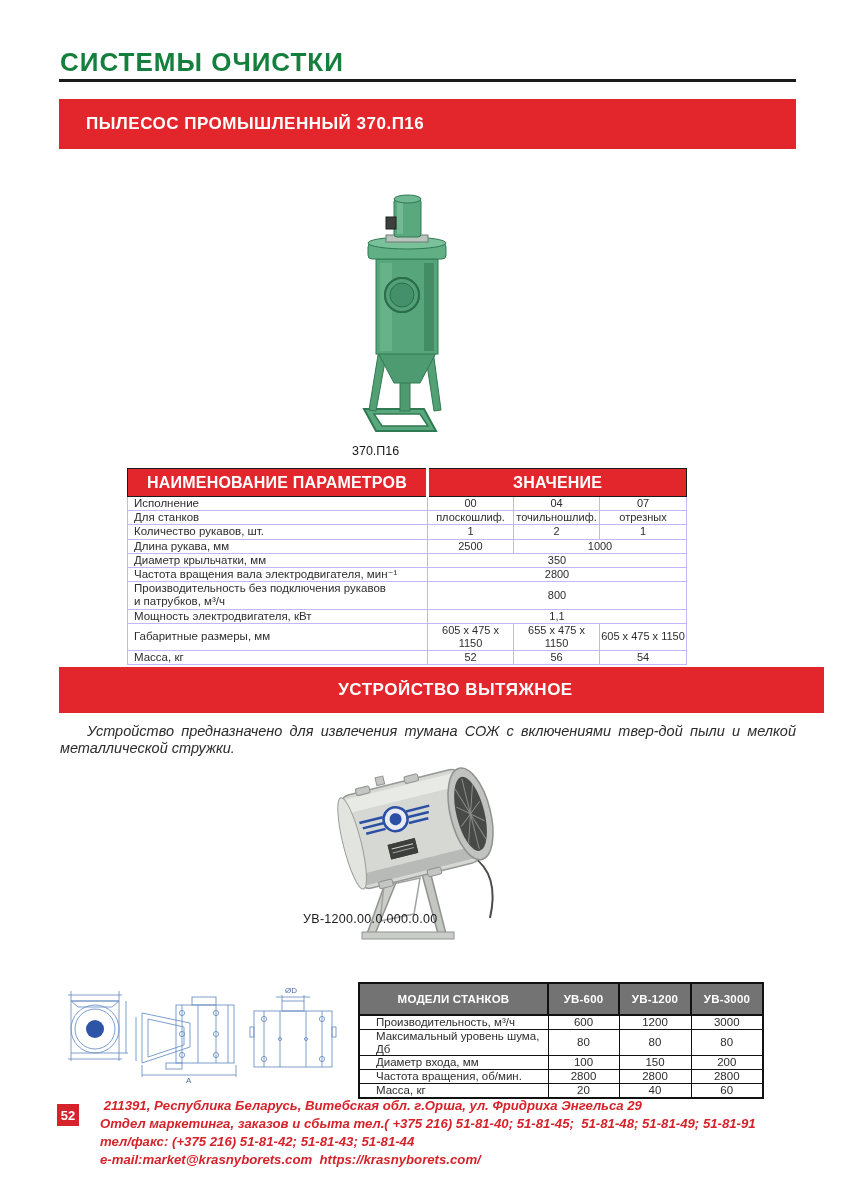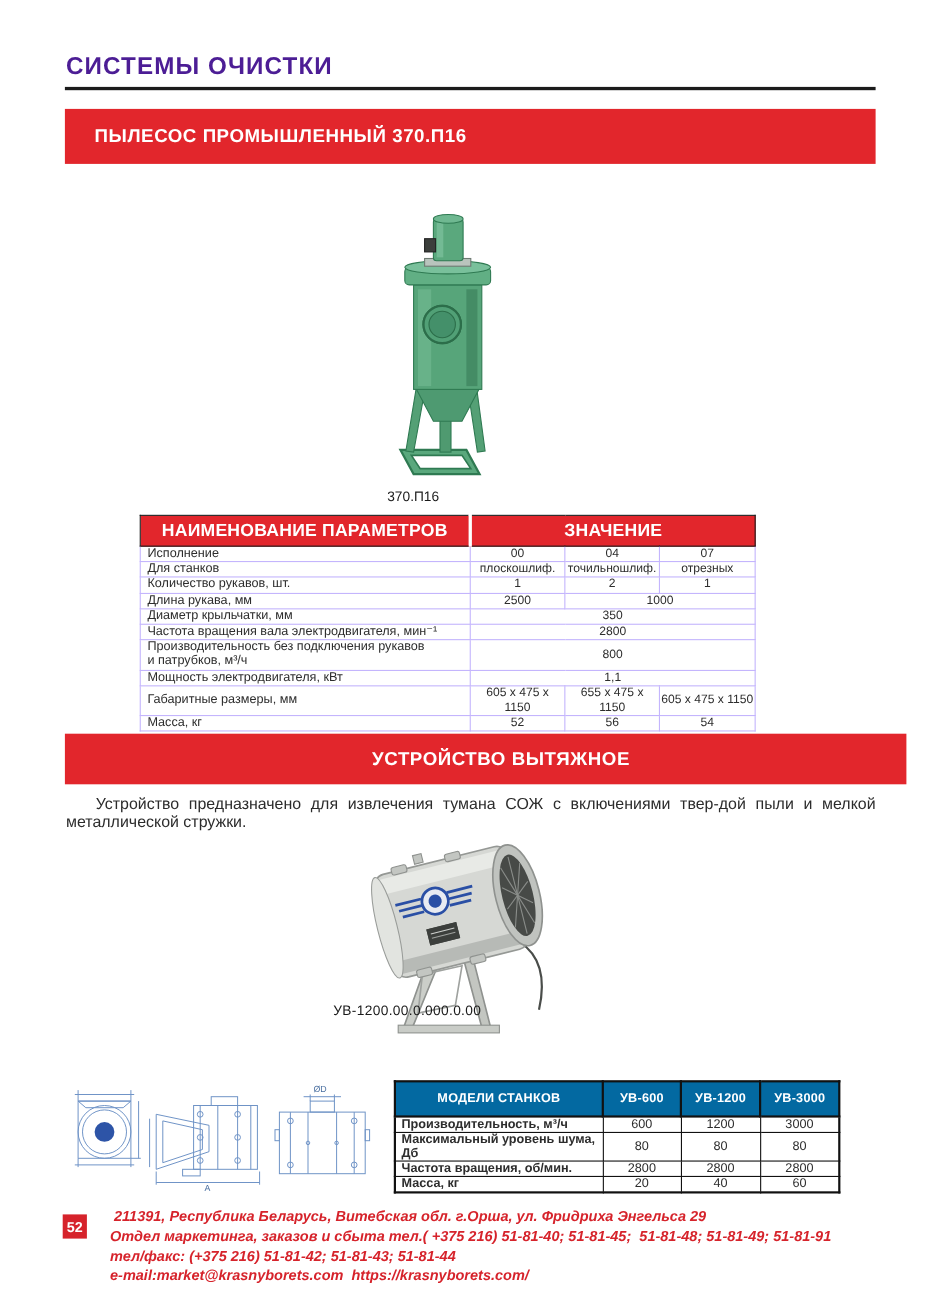--- a/index.html
+++ b/index.html
@@ -1,51 +1,51 @@
 <!DOCTYPE html>
 <html><head>
 <meta charset="utf-8">
 <style>
   html,body{margin:0;padding:0;background:#ffffff;}
   body{font-family:"Liberation Sans","DejaVu Sans",sans-serif;color:#2d2d2d;}
   #page{position:relative;width:855px;height:1185px;background:#ffffff;overflow:hidden;}
 
-  .page-title{position:absolute;left:60px;top:47px;font-size:22px;font-weight:bold;
-    color:#4c1d95;letter-spacing:1px;}
+  .page-title{position:absolute;left:60px;top:47px;font-size:26px;font-weight:bold;
+    color:#15803d;letter-spacing:1px;}
   .title-rule{position:absolute;left:59px;top:79px;width:737px;height:3px;background:#1b1b1b;}
 
   .banner{position:absolute;left:59px;width:737px;height:50px;background:#e2262c;color:#ffffff;
     font-weight:bold;font-size:17px;letter-spacing:.5px;display:flex;align-items:center;padding-left:28px;}
   .banner1{top:99px;padding-left:27px;box-sizing:border-box;}
   .banner2{top:667px;height:46px;justify-content:center;}
 
   .para{position:absolute;left:60px;width:736px;font-size:14.5px;line-height:16.5px;
     color:#2c2c2c;text-align:justify;text-indent:27px;white-space:pre-line;}
   .para1{top:166px;}
-  .para2{top:723px;}
+  .para2{top:723px;font-style:italic;}
 
   .caption{position:absolute;font-size:12.5px;font-weight:normal;color:#1a1a1a;}
   .cap1{left:352px;top:444px;width:110px;}
   .cap2{left:303px;top:912px;width:200px;letter-spacing:.3px;}
 
   
   table{border-collapse:collapse;table-layout:fixed;}
   .t1{position:absolute;left:127px;top:468px;width:559px;font-size:11.5px;}
   .t1 th{background:#e2262c;color:#ffffff;font-weight:bold;font-size:16px;height:25px;
     border:1px solid #1a1a1a;text-align:center;letter-spacing:.2px;}
   .t1 th + th{border-left:3px solid #ffffff;}
   .t1 td{border:1px solid #c4b5fd;padding:0 4px;height:13px;line-height:13.2px;}
   .t1 td.plabel{text-align:left;padding-left:6px;white-space:pre-line;}
   .t1 td.pval{text-align:center;padding:0 1px;font-size:11px;}
 
   .t2{position:absolute;left:358px;top:982px;width:404px;font-size:11.5px;border:2px solid #111;}
-  .t2 th{background:#0369a1;color:#ffffff;font-weight:bold;font-size:11.5px;height:28px;
+  .t2 th{background:#737373;color:#ffffff;font-weight:bold;font-size:11.5px;height:28px;
     border:2px solid #111;text-align:center;letter-spacing:.2px;}
   .t2 td{border:1.5px solid #111;padding:0 4px;height:12.5px;line-height:12.8px;}
-  .t2 td.plabel{text-align:left;padding-left:5px;font-weight:bold;}
+  .t2 td.plabel{text-align:left;padding-left:16px;}
   .t2 td.pval{text-align:center;}
 
   
   .page-badge{position:absolute;left:57px;top:1104px;width:22px;height:22px;background:#d6232b;
     color:#ffffff;font-size:13px;font-weight:bold;display:flex;align-items:center;justify-content:center;}
   .footer{position:absolute;left:100px;top:1097px;width:720px;color:#d6232b;font-weight:bold;
     font-style:italic;font-size:13.2px;line-height:18px;}
   .footer div{white-space:pre;}
 
   .art{position:absolute;}
@@ -298,20 +298,26 @@
           <td class="pval">1200</td>
           <td class="pval">3000</td>
         </tr>
         <tr>
           <td class="plabel">Максимальный уровень шума, Дб</td>
           <td class="pval">80</td>
           <td class="pval">80</td>
           <td class="pval">80</td>
         </tr>
         <tr>
+          <td class="plabel">Диаметр входа, мм</td>
+          <td class="pval">100</td>
+          <td class="pval">150</td>
+          <td class="pval">200</td>
+        </tr>
+        <tr>
           <td class="plabel">Частота вращения, об/мин.</td>
           <td class="pval">2800</td>
           <td class="pval">2800</td>
           <td class="pval">2800</td>
         </tr>
         <tr>
           <td class="plabel">Масса, кг</td>
           <td class="pval">20</td>
           <td class="pval">40</td>
           <td class="pval">60</td>

